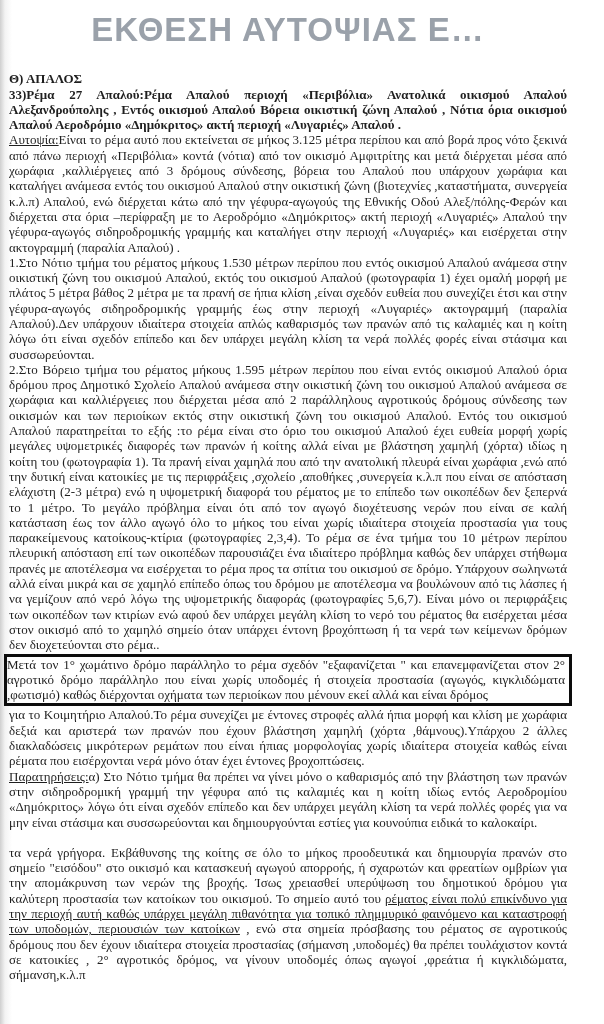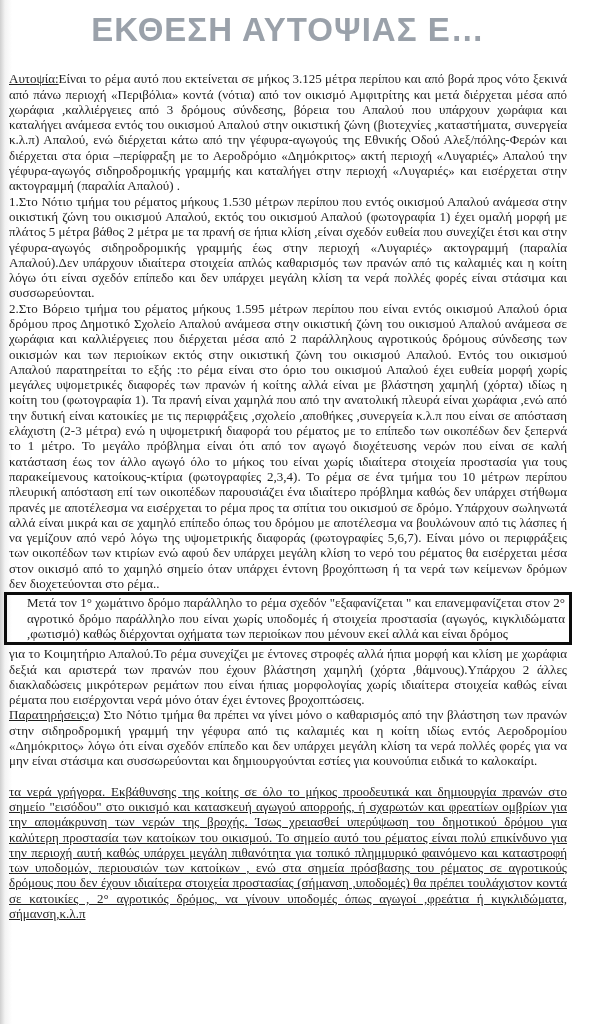--- a/index.html
+++ b/index.html
@@ -31,35 +31,37 @@
     font-size: 13px;
     line-height: 15.3px;
     text-align: justify;
   }
   .doc-body p { margin: 0; }
   .bold { font-weight: 700; }
   .underline { text-decoration: underline; margin-top: 19px; }
   .boxed {
     border: 3px solid #0c0c0c;
     margin: 1px -5px 1px -5px;
-    padding: 0 4px 1px 20px;
+    padding: 0 4px 1px 0;
     text-align: justify;
   }
-  .gap-top { margin-top: 15px !important; text-decoration: underline; }
+  .gap-top { margin-top: 15px !important; }
 </style>
 </head>
 <body>
 
 <div class="page">
 
   <h1 class="page-title">ΕΚΘΕΣΗ ΑΥΤΟΨΙΑΣ Ε…</h1>
 
   <div class="doc-body">
 
+    <p class="bold">Θ) ΑΠΑΛΟΣ</p>
 
+    <p class="bold">33)Ρέμα 27 Απαλού:Ρέμα Απαλού περιοχή «Περιβόλια» Ανατολικά οικισμού Απαλού Αλεξανδρούπολης ,  Εντός οικισμού Απαλού Βόρεια οικιστική ζώνη Απαλού , Νότια όρια οικισμού Απαλού Αεροδρόμιο «Δημόκριτος» ακτή περιοχή «Λυγαριές» Απαλού .</p>
 
     <p><span class="underline">Αυτοψία:</span><span>Είναι το ρέμα αυτό που εκτείνεται σε μήκος  3.125 μέτρα περίπου και από βορά προς νότο ξεκινά από πάνω περιοχή «Περιβόλια» κοντά (νότια) από τον οικισμό Αμφιτρίτης και μετά διέρχεται μέσα από χωράφια ,καλλιέργειες από 3 δρόμους σύνδεσης, βόρεια του Απαλού που υπάρχουν χωράφια και καταλήγει ανάμεσα εντός του οικισμού Απαλού στην οικιστική ζώνη (βιοτεχνίες ,καταστήματα, συνεργεία κ.λ.π) Απαλού, ενώ διέρχεται κάτω από την γέφυρα-αγωγούς της Εθνικής Οδού Αλεξ/πόλης-Φερών και διέρχεται στα όρια –περίφραξη με το Αεροδρόμιο «Δημόκριτος» ακτή περιοχή «Λυγαριές» Απαλού την γέφυρα-αγωγός σιδηροδρομικής γραμμής και καταλήγει στην περιοχή «Λυγαριές» και εισέρχεται στην ακτογραμμή (παραλία Απαλού) .</span></p>
 
     <p>1.Στο Νότιο τμήμα του ρέματος  μήκους 1.530 μέτρων περίπου που εντός οικισμού Απαλού ανάμεσα στην οικιστική ζώνη του οικισμού Απαλού, εκτός του οικισμού Απαλού  (φωτογραφία 1) έχει ομαλή μορφή  με πλάτος 5 μέτρα βάθος 2 μέτρα με τα πρανή σε ήπια κλίση ,είναι σχεδόν ευθεία που συνεχίζει έτσι και στην γέφυρα-αγωγός σιδηροδρομικής γραμμής έως στην περιοχή «Λυγαριές» ακτογραμμή (παραλία Απαλού).Δεν υπάρχουν ιδιαίτερα στοιχεία απλώς καθαρισμός των πρανών από τις καλαμιές και η κοίτη λόγω ότι είναι σχεδόν επίπεδο και δεν υπάρχει μεγάλη κλίση τα νερά πολλές φορές είναι στάσιμα και συσσωρεύονται.</p>
 
     <p>2.Στο Βόρειο τμήμα του ρέματος  μήκους 1.595 μέτρων περίπου που είναι εντός οικισμού Απαλού όρια δρόμου προς Δημοτικό Σχολείο Απαλού  ανάμεσα στην οικιστική ζώνη του οικισμού Απαλού ανάμεσα σε χωράφια και καλλιέργειες που διέρχεται μέσα από 2 παράλληλους αγροτικούς δρόμους σύνδεσης των οικισμών και των περιοίκων εκτός στην οικιστική ζώνη του οικισμού Απαλού. Εντός του οικισμού Απαλού παρατηρείται το εξής :το ρέμα είναι στο όριο του οικισμού Απαλού έχει ευθεία μορφή χωρίς μεγάλες υψομετρικές διαφορές των πρανών ή κοίτης αλλά είναι με βλάστηση χαμηλή (χόρτα) ιδίως η κοίτη του (φωτογραφία 1). Τα πρανή είναι χαμηλά που από την ανατολική πλευρά είναι χωράφια ,ενώ από την δυτική είναι κατοικίες με τις περιφράξεις ,σχολείο ,αποθήκες ,συνεργεία κ.λ.π που είναι σε απόσταση ελάχιστη (2-3 μέτρα) ενώ η υψομετρική διαφορά του ρέματος με το επίπεδο των οικοπέδων δεν ξεπερνά το 1 μέτρο. Το μεγάλο πρόβλημα είναι ότι από τον αγωγό διοχέτευσης νερών που είναι σε καλή κατάσταση έως τον άλλο αγωγό όλο το μήκος του είναι χωρίς ιδιαίτερα στοιχεία προστασία για τους παρακείμενους κατοίκους-κτίρια (φωτογραφίες 2,3,4). Το ρέμα σε ένα τμήμα του 10 μέτρων περίπου πλευρική απόσταση επί των οικοπέδων παρουσιάζει ένα ιδιαίτερο πρόβλημα καθώς δεν υπάρχει στήθωμα πρανές με αποτέλεσμα να εισέρχεται το ρέμα προς τα σπίτια του οικισμού σε δρόμο. Υπάρχουν σωληνωτά αλλά είναι μικρά και σε χαμηλό επίπεδο όπως του δρόμου με αποτέλεσμα να βουλώνουν από τις λάσπες ή να γεμίζουν από νερό λόγω της υψομετρικής διαφοράς (φωτογραφίες 5,6,7). Είναι μόνο οι περιφράξεις των οικοπέδων των κτιρίων ενώ αφού δεν υπάρχει μεγάλη κλίση το νερό του ρέματος θα εισέρχεται μέσα στον οικισμό από το χαμηλό σημείο όταν υπάρχει έντονη βροχόπτωση ή τα νερά των κείμενων δρόμων δεν διοχετεύονται στο ρέμα..</p>
 
     <div class="boxed">Μετά τον 1° χωμάτινο δρόμο παράλληλο το ρέμα σχεδόν "εξαφανίζεται " και επανεμφανίζεται στον 2° αγροτικό δρόμο παράλληλο που είναι χωρίς υποδομές ή στοιχεία προστασία (αγωγός, κιγκλιδώματα ,φωτισμό) καθώς διέρχονται οχήματα των περιοίκων που μένουν εκεί αλλά και είναι δρόμος</div>
 
     <p>για το Κοιμητήριο Απαλού.Το ρέμα συνεχίζει με  έντονες στροφές αλλά ήπια μορφή και κλίση με χωράφια δεξιά και αριστερά των πρανών που έχουν βλάστηση χαμηλή (χόρτα ,θάμνους).Υπάρχου 2 άλλες διακλαδώσεις μικρότερων ρεμάτων που είναι ήπιας μορφολογίας χωρίς ιδιαίτερα στοιχεία  καθώς είναι ρέματα που εισέρχονται νερά μόνο όταν έχει έντονες βροχοπτώσεις.</p>

